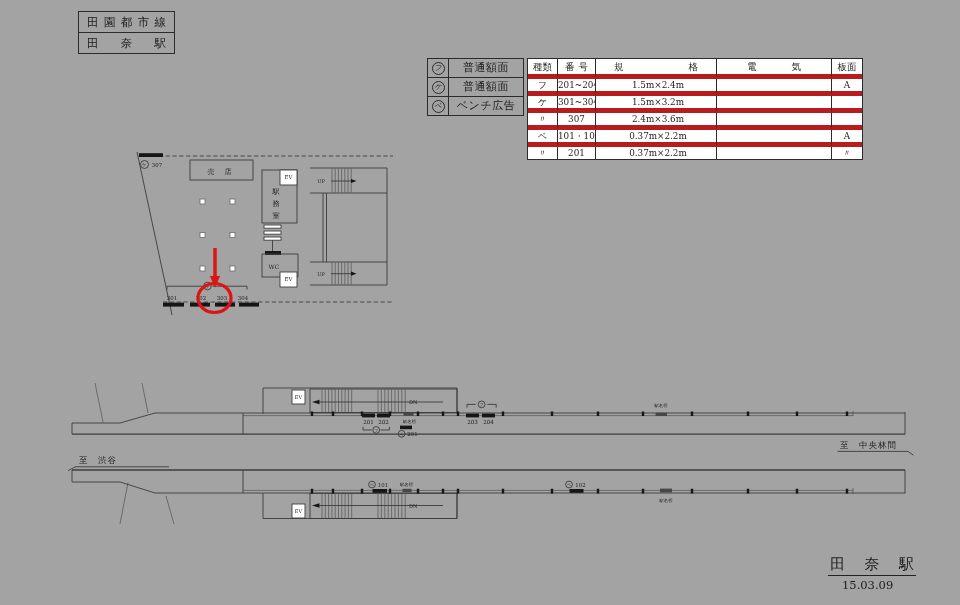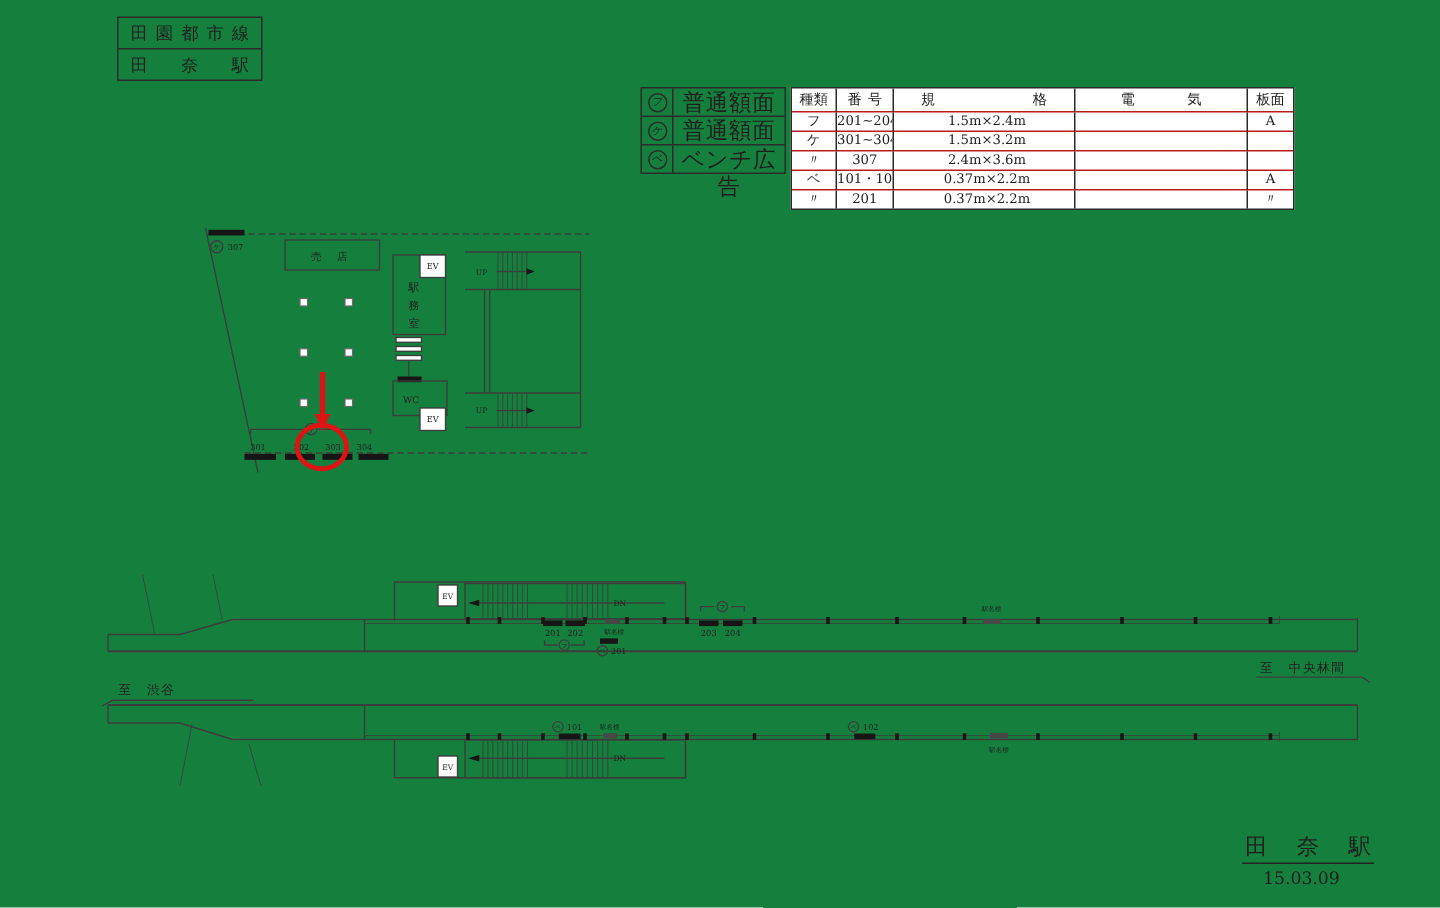--- a/index.html
+++ b/index.html
@@ -1,38 +1,38 @@
 <!DOCTYPE html>
 <html><head>
 <meta charset="utf-8">
 <style>
   html,body{margin:0;padding:0;background:#fff}
-  .canvas{position:relative;width:960px;height:605px;background:#15803d;overflow:hidden;
+  .canvas{position:relative;width:960px;height:605px;background:#a3a3a3;overflow:hidden;
           font-family:"DejaVu Serif","Liberation Serif",serif;color:#1d1d1d}
   .abs{position:absolute}
 
   
   .title-block{left:78px;top:11px;width:95px;border:1.4px solid #2b2b2b}
   .title-row{height:20px;line-height:20px;font-size:11.5px;padding:0 8px;
              text-align:justify;text-align-last:justify}
   .title-row.first{border-bottom:1px solid #2b2b2b}
 
   
   .legend{left:427px;top:58px;width:95px;border:1px solid #2b2b2b}
   .legend-row{display:flex;height:18px;border-bottom:1px solid #2b2b2b}
   .legend-row:last-child{border-bottom:none}
   .legend-sym{width:20px;border-right:1px solid #2b2b2b;display:flex;align-items:center;justify-content:center}
   .sym-circle{width:11px;height:11px;border:1px solid #2b2b2b;border-radius:50%;
               font-size:7px;line-height:10px;text-align:center;font-style:italic}
-  .legend-label{flex:1;text-align:center;font-size:15px;line-height:18px;letter-spacing:.5px}
+  .legend-label{flex:1;text-align:center;font-size:11px;line-height:18px;letter-spacing:.5px}
 
   
   .spec-table{left:527px;top:58px;border:1px solid #2b2b2b;display:grid;
               grid-template-columns:30px 38px 121px 115px 30px;background:#fff}
-  .sc{border-right:1px solid #2b2b2b;border-bottom:1px solid #b91c1c;overflow:hidden;white-space:nowrap}
+  .sc{border-right:1px solid #2b2b2b;border-bottom:5px solid #b91c1c;overflow:hidden;white-space:nowrap}
   .sc.lc{border-right:none}
   .sc.lr{border-bottom:none}
   .sth{height:15px;line-height:15px;font-size:9.5px;text-align:center}
   .std{height:12px;line-height:12px;font-size:8.8px;text-align:center}
   .jst{text-align:justify;text-align-last:justify}
   .sth.h-num{padding:0 7px}.sth.h-spec{padding:0 18px}.sth.h-ele{padding:0 30px}
   .std.d-spec{text-align:center;padding-left:4px}
 
   
   .footer-station{left:828px;top:555px;width:84px;font-size:15px;line-height:19px;

